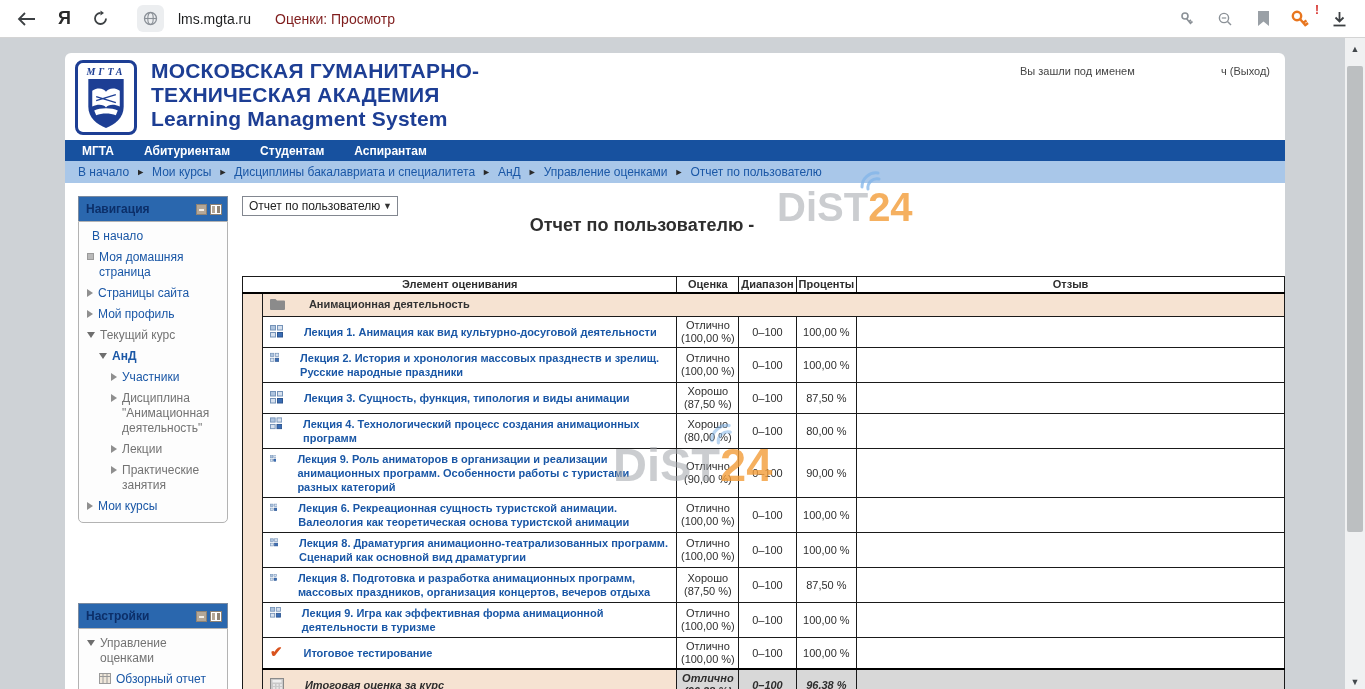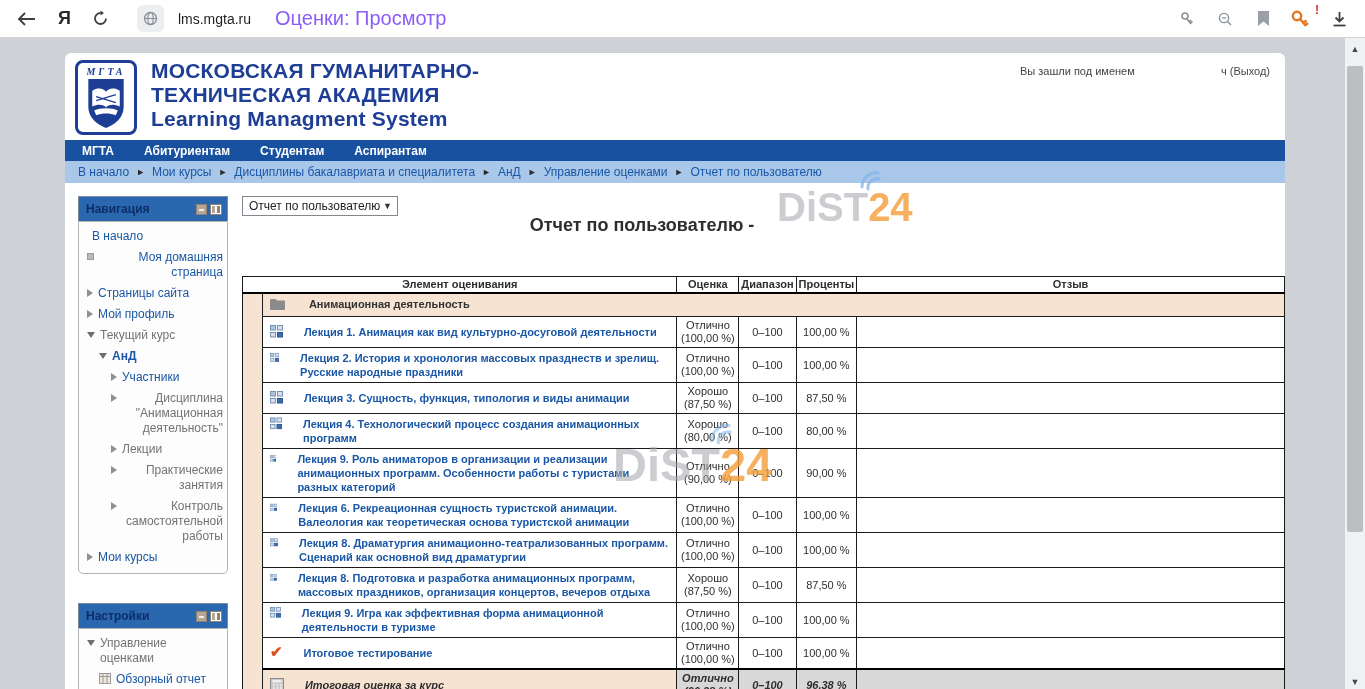--- a/index.html
+++ b/index.html
@@ -7,21 +7,21 @@
   body { position:relative; background:#ced2d6; font-family:"Liberation Sans", sans-serif; }
 
   
   .toolbar { position:absolute; left:0; top:0; width:1365px; height:38px; background:#fff; border-bottom:1px solid #d4d4d4; display:flex; align-items:center; }
   .tb-icon { display:inline-flex; align-items:center; justify-content:center; width:28px; height:28px; cursor:pointer; }
   .tb-back { margin-left:12px; }
   .yandex-y { font-weight:bold; font-size:18px; color:#2b2b2b; margin-left:18px; }
   .tb-refresh { margin-left:16px; }
   .globe-chip { width:27px; height:27px; background:#eceef0; border-radius:6px; display:flex; align-items:center; justify-content:center; margin-left:22px; }
   .url-text { font-size:14px; color:#1f2021; margin-left:14px; }
-  .title-text { font-size:20px; color:#8b5cf6; margin-left:24px; }
+  .title-text { font-size:14px; color:#7f1d1d; margin-left:24px; }
   .tb-right { position:absolute; right:12px; top:0; height:38px; display:flex; align-items:center; gap:10px; }
   .pw-alert { position:relative; }
   .pw-alert .excl { position:absolute; right:-4px; top:-2px; color:#d6302c; font-weight:bold; font-size:12px; }
 
   
   .page { position:absolute; left:65px; top:53px; width:1220px; height:636px; background:#fff; border-radius:6px 6px 0 0; }
 
   
   .site-header { position:relative; height:87px; }
   .logo { position:absolute; left:10px; top:7px; width:62px; height:75px; border:3px solid #1d3e94; border-radius:8px; background:#fff; display:flex; flex-direction:column; align-items:center; padding-top:3px; }
@@ -33,21 +33,21 @@
   .main-nav { height:21px; background:#17519f; display:flex; align-items:center; padding-left:17px; gap:30px; }
   .main-nav .nav-link { color:#fff; font-weight:bold; font-size:12px; cursor:pointer; }
 
   
   .breadcrumb { height:22px; background:#a9c7e9; display:flex; align-items:center; padding-left:13px; font-size:12px; gap:7px; }
   .crumb { color:#1a57a6; cursor:pointer; }
   .crumb-sep { color:#2a2a2a; font-size:9px; }
 
   
   .sidebar-block { position:absolute; width:150px; }
-  .blk-nav { left:13px; top:143px;text-align:right; }
+  .blk-nav { left:13px; top:143px; }
   .blk-set { left:13px; top:550px; }
   .block-header { height:25px; background:#2a67ae; display:flex; align-items:center; justify-content:space-between; padding:0 5px 0 7px; border:1px solid #7a8aa0; border-bottom:none; }
   .block-title { color:#0c2f69; font-weight:bold; font-size:12px; }
   .block-actions { display:flex; gap:3px; }
   .icon-min { width:11px; height:11px; background:#b4a797; border:1px solid #8f8374; position:relative; cursor:pointer; }
   .icon-min:before { content:""; position:absolute; left:2px; top:4px; width:5px; height:2px; background:#f4efe8; }
   .icon-dock { width:12px; height:11px; border:1px solid #8f8374; background:#fff; position:relative; cursor:pointer; }
   .icon-dock:before { content:""; position:absolute; left:1px; top:1px; width:3px; height:7px; background:#b4a797; }
   .icon-dock:after { content:""; position:absolute; right:1px; top:1px; width:3px; height:7px; background:#8f8374; }
   .block-body { background:#fdfdfd; border:1px solid #b3b3b3; border-radius:0 0 5px 5px; padding:7px 4px 8px 4px; }
@@ -243,24 +243,20 @@
         <span class="s-text">Дисциплина "Анимационная деятельность"</span>
       </div>
       <div class="nav-item lvl2">
         <span class="bullet tri-r"></span>
         <span class="s-text">Лекции</span>
       </div>
       <div class="nav-item lvl2">
         <span class="bullet tri-r"></span>
         <span class="s-text">Практические занятия</span>
       </div>
-      <div class="nav-item lvl2">
-        <span class="bullet tri-r"></span>
-        <span class="s-text">Контроль самостоятельной работы</span>
-      </div>
       <div class="nav-item lvl0">
         <span class="bullet tri-r"></span>
         <span class="s-link">Мои курсы</span>
       </div>
     </div>
   </div>
 
   <div class="sidebar-block blk-set">
     <div class="block-header">
       <span class="block-title">Настройки</span>

